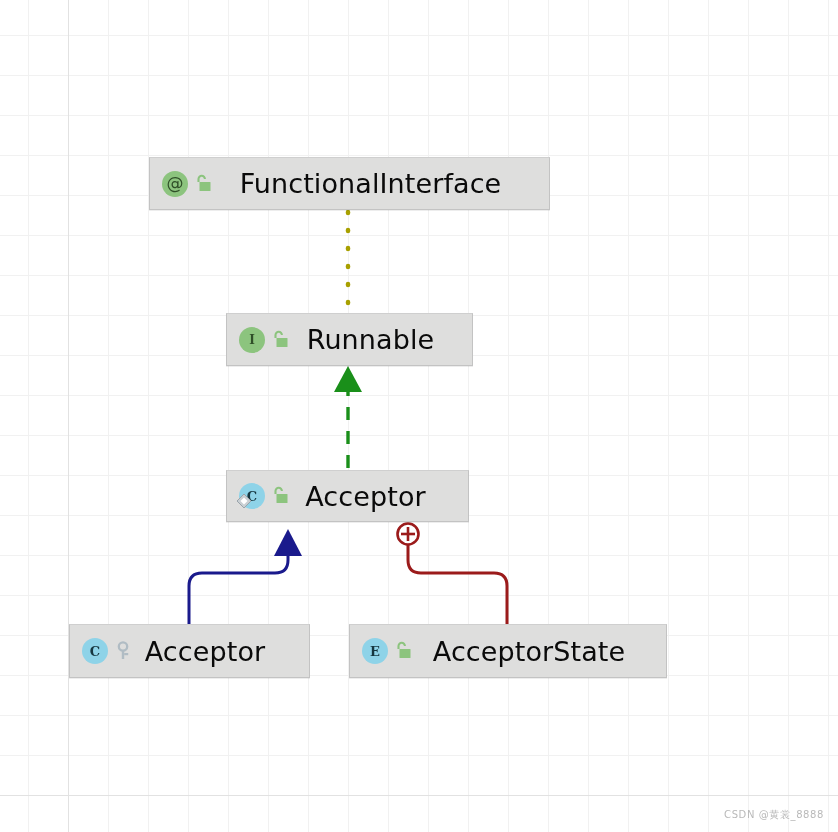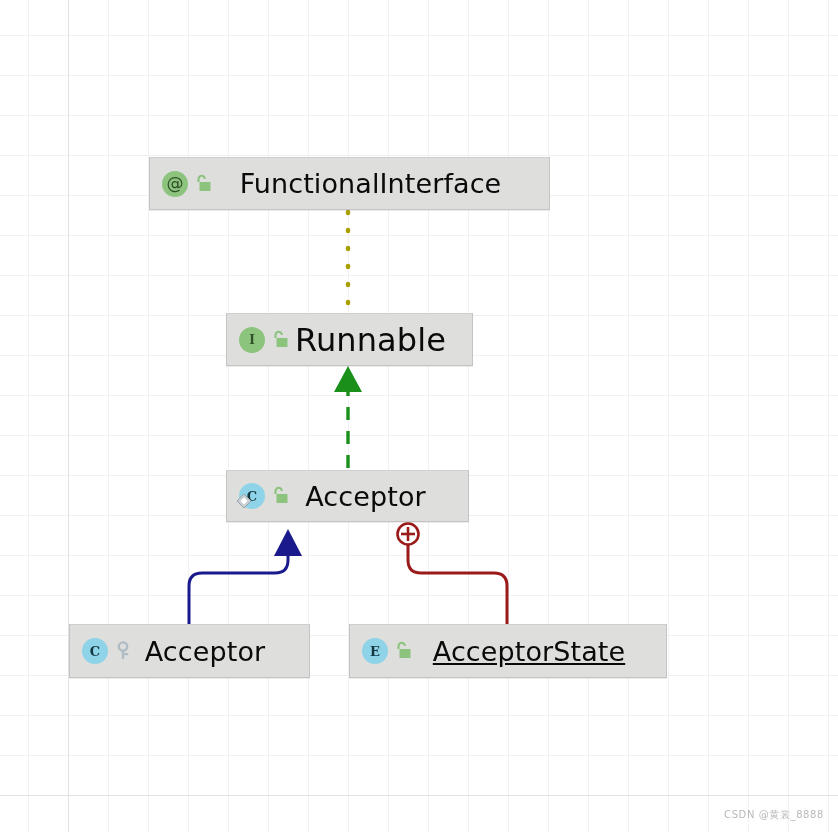--- a/index.html
+++ b/index.html
@@ -146,21 +146,21 @@
   <div class="node" style="left:226px; top:313px; width:247px; height:53px;">
     <div class="badges">
       <span class="badge-circle badge-green badge-i">I</span>
       <span class="lockwrap">
         <svg width="18" height="22" viewBox="0 0 18 22" xmlns="http://www.w3.org/2000/svg">
           <path d="M4.5 9 V6 a3.2 3.2 0 0 1 3.2-3.2 a3.2 3.2 0 0 1 3.2 3.2" fill="none" stroke="#8cc47e" stroke-width="2.1"></path>
           <rect x="5.5" y="9" width="11" height="9" rx="0.6" fill="#8cc47e"></rect>
         </svg>
       </span>
     </div>
-    <div class="title" style="font-size:32px;">Runnable</div>
+    <div class="title" style="font-size:27px;">Runnable</div>
   </div>
 
   <div class="node" style="left:226px; top:470px; width:243px; height:52px;">
     <div class="badges" style="padding-left:8px;">
       <span class="anchor-wrap">
         <span class="badge-circle badge-blue" style="font-size:13px;">C</span>
         <svg class="anchor-deco" width="18" height="18" viewBox="0 0 18 18" xmlns="http://www.w3.org/2000/svg">
           <polygon points="9,2 16,9 9,16 2,9" fill="#c9cfd3" stroke="#9aa4ab" stroke-width="1"></polygon>
           <polygon points="9,5.5 12.5,9 9,12.5 5.5,9" fill="#ffffff"></polygon>
         </svg>
@@ -192,18 +192,18 @@
   <div class="node" style="left:349px; top:624px; width:318px; height:54px;">
     <div class="badges">
       <span class="badge-circle badge-blue" style="font-size:13px;">E</span>
       <span class="lockwrap">
         <svg width="18" height="22" viewBox="0 0 18 22" xmlns="http://www.w3.org/2000/svg">
           <path d="M4.5 9 V6 a3.2 3.2 0 0 1 3.2-3.2 a3.2 3.2 0 0 1 3.2 3.2" fill="none" stroke="#8cc47e" stroke-width="2.1"></path>
           <rect x="5.5" y="9" width="11" height="9" rx="0.6" fill="#8cc47e"></rect>
         </svg>
       </span>
     </div>
-    <div class="title" style="font-size:27px;text-decoration:underline;">AcceptorState</div>
+    <div class="title" style="font-size:27px;">AcceptorState</div>
   </div>
 
   <div class="watermark">CSDN @黄裳_8888</div>
 
 </div>
 
 </body></html>

